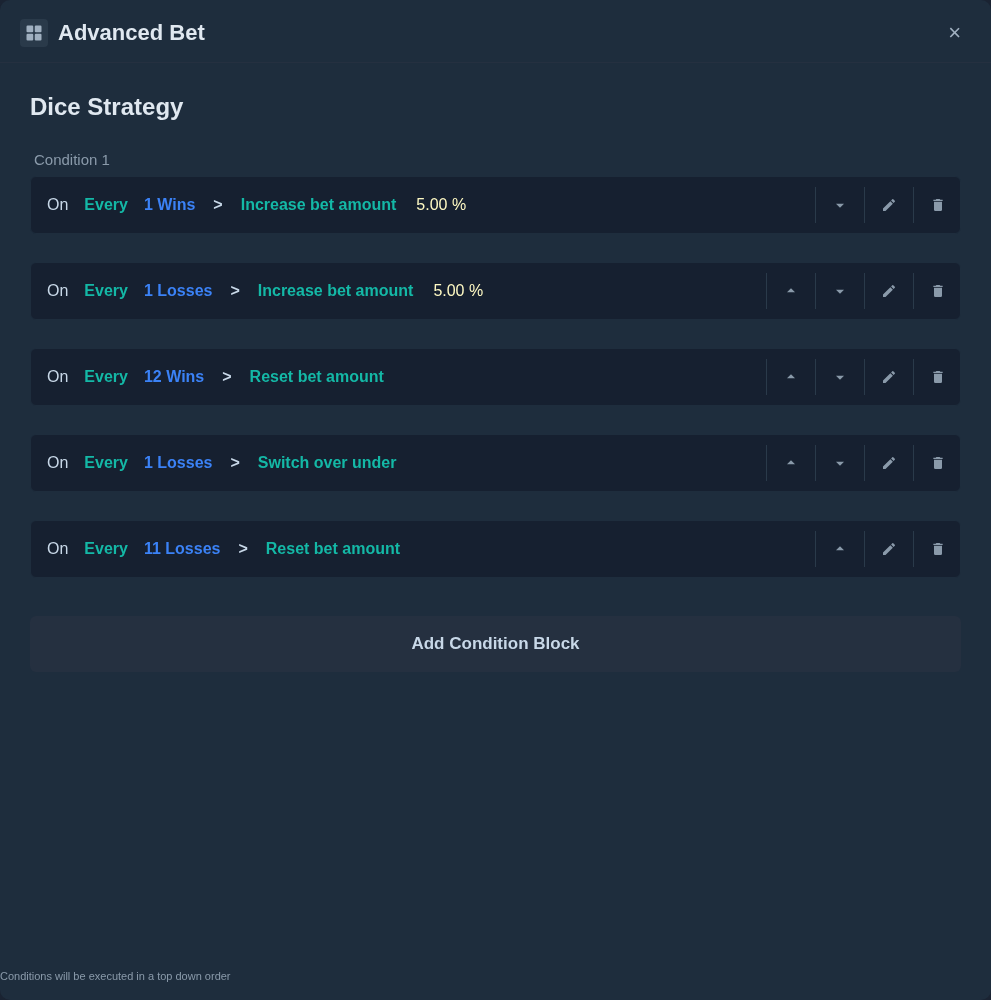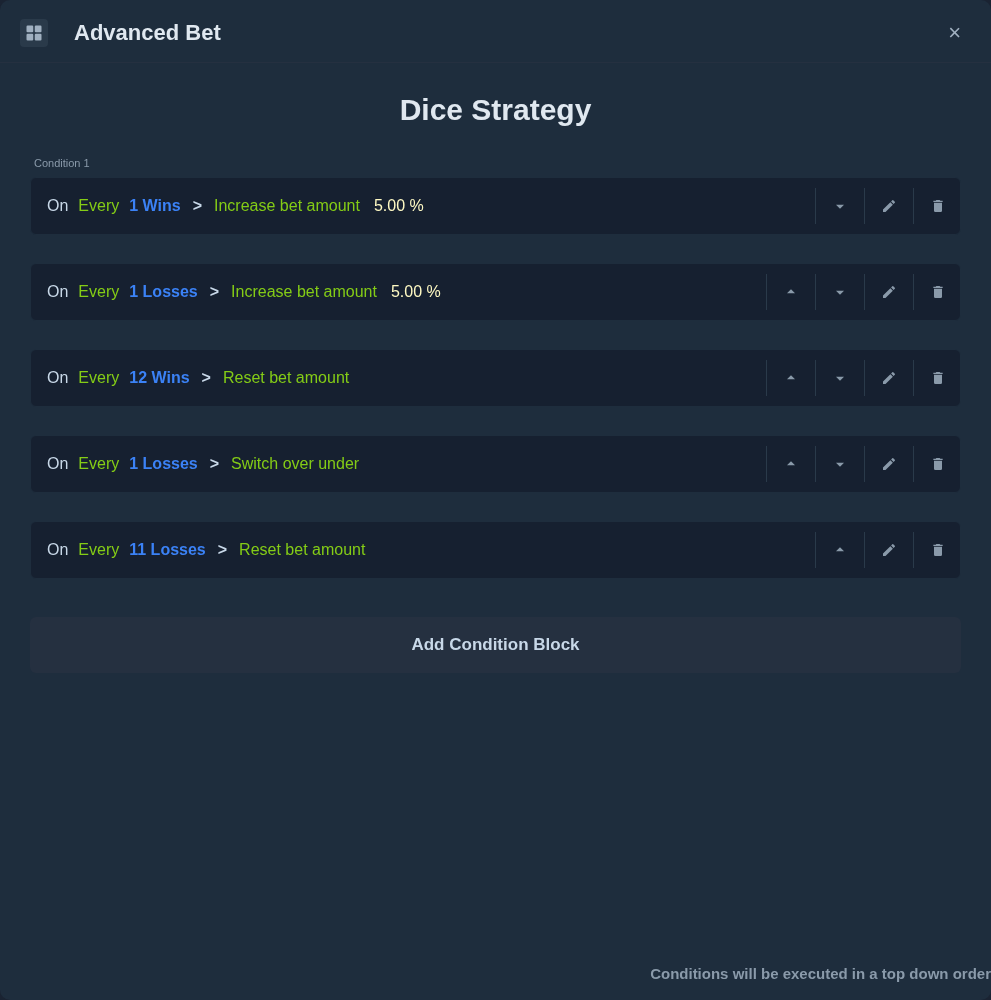--- a/index.html
+++ b/index.html
@@ -25,21 +25,21 @@
     .modal-header {
       display: flex;
       align-items: center;
       justify-content: space-between;
       padding: 18px 24px 14px 20px;
       border-bottom: 1px solid #253040;
     }
     .modal-header-left {
       display: flex;
       align-items: center;
-      gap: 26px;
+      gap: 10px;
     }
     .header-icon {
       width: 28px;
       height: 28px;
       background: #2a3a4a;
       border-radius: 4px;
       display: flex;
       align-items: center;
       justify-content: center;
     }
@@ -58,56 +58,55 @@
       padding: 4px 6px;
       border-radius: 4px;
     }
     .modal-body {
       flex: 1;
       padding: 10px 30px 0 30px;
       display: flex;
       flex-direction: column;
     }
     .strategy-title {
-      text-align: center;
       color: #e0e8f0;
-      font-size: 30px;
+      font-size: 24px;
       font-weight: 700;
       padding: 20px 0 30px;
     }
     .condition-block {
       margin-bottom: 28px;
     }
     .condition-label {
       color: #8a9aaa;
-      font-size: 11px;
+      font-size: 15px;
       font-weight: 500;
       margin-bottom: 8px;
       padding-left: 4px;
     }
     .condition-row {
       background: #162030;
       border-radius: 6px;
       display: flex;
       align-items: center;
       padding: 0 0 0 16px;
       height: 58px;
       border: 1px solid #1e2d3d;
     }
     .condition-text {
       flex: 1;
       color: #c8d8e8;
       font-size: 16px;
       display: flex;
       align-items: center;
-      gap: 10px;
+      gap: 16px;
       flex-wrap: wrap;
     }
     .condition-text span.normal { color: #c8d8e8; font-weight: 400; }
-    .condition-text span.bold { color: #84cc16; font-weight: 400; }
+    .condition-text span.bold { color: #14b8a6; font-weight: 700; }
     .condition-text span.orange { color: #3b82f6; font-weight: 700; }
     .condition-text span.arrow { color: #c8d8e8; font-weight: 700; margin: 0 2px; }
     .condition-text span.percent { color: #fef9c3; font-weight: 400; margin-left: 4px; }
     .condition-actions {
       display: flex;
       align-items: center;
       gap: 0;
       height: 100%;
     }
     .action-sep {
@@ -138,25 +137,25 @@
       font-size: 17px;
       font-weight: 700;
       padding: 18px 0;
       width: 100%;
       cursor: pointer;
       margin-top: 10px;
       margin-bottom: 0;
       transition: background 0.15s;
     }
     .modal-footer {
-      text-align: right;
+      text-align: left;
       padding: 20px 0 18px;
       color: #8a9aaa;
-      font-size: 15px;
-      font-weight: 700;
+      font-size: 11px;
+      font-weight: 400;
     }
   </style>
 </head>
 <body>
 
 <div class="modal">
   <div class="modal-header">
     <div class="modal-header-left">
       <div class="header-icon">
         <svg width="18" height="18" viewBox="0 0 24 24" fill="#a0b0c0">

